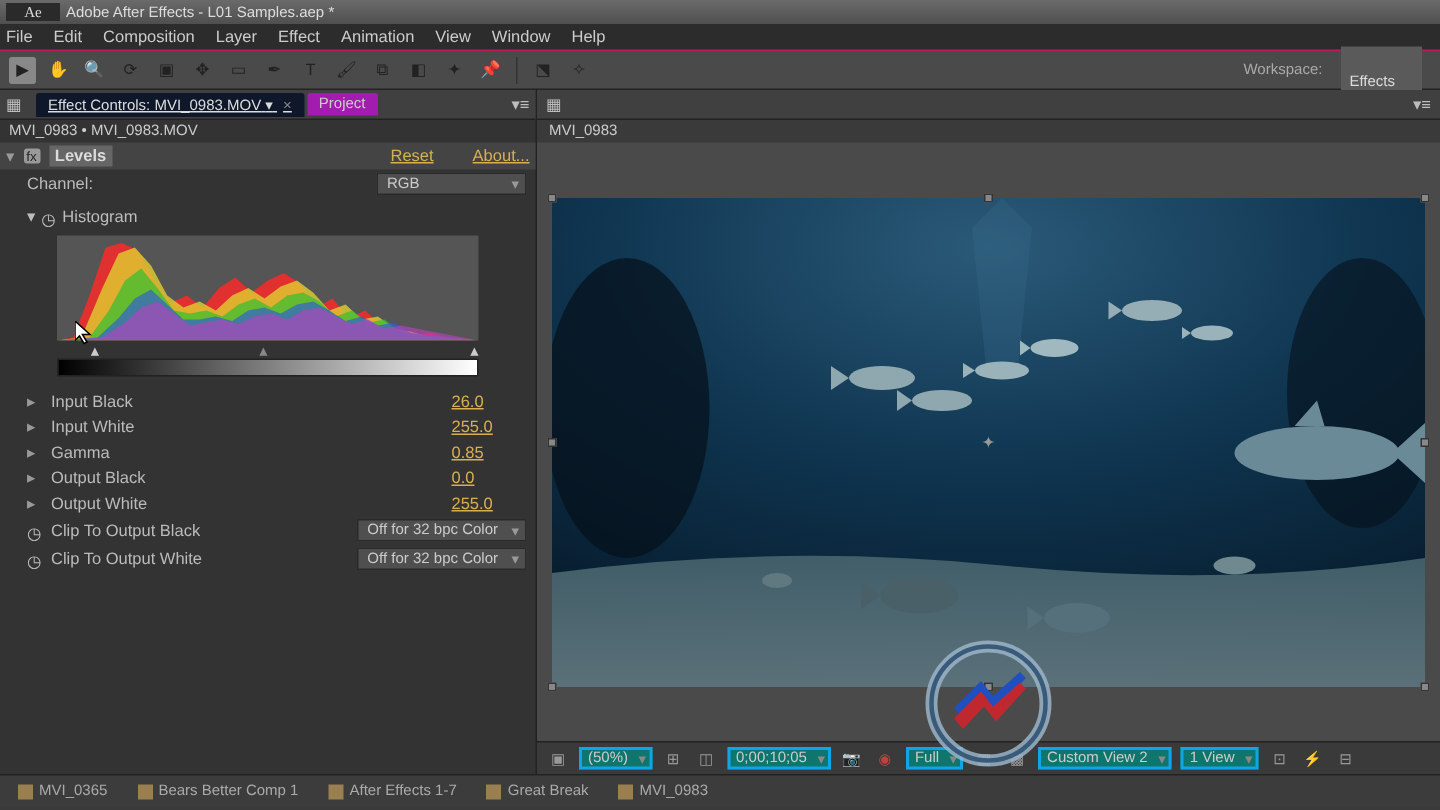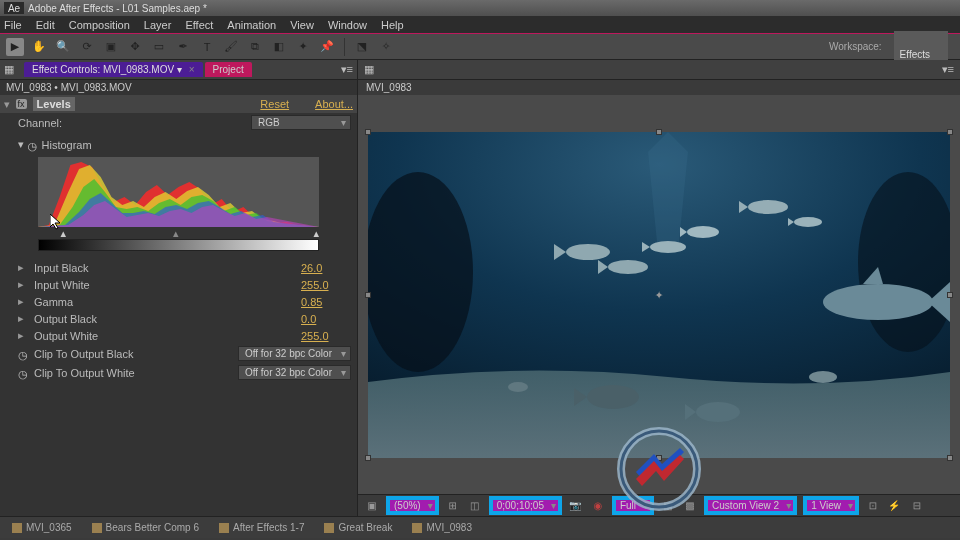--- a/index.html
+++ b/index.html
@@ -1,32 +1,32 @@
 <!DOCTYPE html>
 <html><head>
 <meta charset="utf-8">
 <style>
 * { margin: 0; padding: 0; box-sizing: border-box; font-family: "Segoe UI", Tahoma, sans-serif; }
 body { background: #3a3a3a; color: #bdbdbd; font-size: 11px; width: 960px; height: 540px; overflow: hidden; }
 .titlebar { background: linear-gradient(#6a6a6a,#4f4f4f); height: 16px; display: flex; align-items: center; padding: 0 4px; color: #ddd; font-size: 10px; }
-.titlebar .icon { width: 20px; height: 12px; background: #2a2a2a; margin-right: 4px; display: flex; align-items: center; justify-content: center; }
+.titlebar .icon { width: 36px; height: 12px; background: #2a2a2a; margin-right: 4px; display: flex; align-items: center; justify-content: center; font-family: Liberation Serif, serif; }
 .menubar { background: #2c2c2c; height: 18px; display: flex; align-items: center; padding: 0 4px; gap: 14px; border-bottom: 1px solid #be185d; }
 .menubar span { color: #ccc; cursor: pointer; }
 .toolbar { background: #4a4a4a; height: 26px; display: flex; align-items: center; padding: 0 6px; gap: 6px; border-bottom: 1px solid #222; }
 .tool-btn { width: 18px; height: 18px; display: flex; align-items: center; justify-content: center; color: #222; cursor: pointer; }
 .tool-btn.sel { background: #888; border-radius: 2px; }
 .tool-sep { width: 1px; height: 18px; background: #333; margin: 0 2px; }
 .workspace-label { margin-left: auto; font-size: 10px; color: #aaa; }
 .workspace-dd { background: #5a5a5a; padding: 18px 18px 2px 6px; font-size: 10px; color: #ddd; margin: 0 6px; }
 .main { display: flex; height: 456px; }
 .left-panel { width: 358px; background: #333333; display: flex; flex-direction: column; border-right: 1px solid #222; }
 .right-panel { flex: 1; background: #383838; display: flex; flex-direction: column; }
 .panel-tabs { background: #404040; height: 20px; display: flex; align-items: center; padding: 0 4px; gap: 2px; border-bottom: 1px solid #222; }
-.tab { background: #be185d; padding: 2px 8px; font-size: 10px; color: #ccc; cursor: pointer; border-top-left-radius: 2px; border-top-right-radius: 2px; }
-.tab.active { background: #4c1d95; color: #ddd; }
+.tab { background: #a21caf; padding: 2px 8px; font-size: 10px; color: #ccc; cursor: pointer; border-top-left-radius: 2px; border-top-right-radius: 2px; }
+.tab.active { background: #0f172a; color: #ddd; text-decoration: underline; }
 .tab-close { margin-left: 4px; color: #888; }
 .panel-tab-icon { width: 14px; height: 14px; margin-right: 4px; }
 .breadcrumb { padding: 2px 6px; font-size: 10px; color: #ccc; }
 .effect-header { display: flex; align-items: center; padding: 2px 4px; background: #444; gap: 6px; }
 .effect-header .fx { background: #999; color: #222; font-size: 9px; padding: 0 2px; border-radius: 2px; }
 .effect-header .name { font-weight: bold; color: #ddd; background: #666; padding: 1px 4px; }
 .effect-header .reset { color: #d8b050; text-decoration: underline; margin-left: auto; cursor: pointer; }
 .effect-header .about { color: #d8b050; text-decoration: underline; margin-left: 20px; cursor: pointer; }
 .prop-row { display: flex; align-items: center; padding: 2px 6px 2px 18px; gap: 6px; }
 .prop-row .tw { color: #999; cursor: pointer; width: 10px; }
@@ -41,21 +41,21 @@
 .slider-track { height: 12px; background: linear-gradient(to right, #000, #fff); margin: 4px 20px; position: relative; border: 1px solid #222; }
 .comp-header { background: #404040; height: 20px; display: flex; align-items: center; padding: 0 6px; border-bottom: 1px solid #222; }
 .comp-tab { background: #333; padding: 2px 8px; font-size: 10px; }
 .comp-subhead { background: #3a3a3a; padding: 2px 8px; font-size: 10px; color: #ccc; }
 .viewer { flex: 1; background: #4a4a4a; display: flex; align-items: center; justify-content: center; position: relative; }
 .viewer-canvas { width: 582px; height: 326px; position: relative; }
 .aquarium { width: 100%; height: 100%; }
 .sel-handle { position: absolute; width: 6px; height: 6px; background: #888; border: 1px solid #333; }
 .viewer-footer { background: #3a3a3a; height: 22px; display: flex; align-items: center; padding: 0 6px; gap: 6px; font-size: 10px; border-top: 1px solid #222; }
 .vf-btn { width: 16px; height: 16px; display: flex; align-items: center; justify-content: center; color: #999; cursor: pointer; }
-.vf-dd { background: #a21caf; border: 4px solid #0ea5e9; padding: 0 14px 0 4px; color: #ccc; position: relative; cursor: pointer; }
+.vf-dd { background: #0f766e; border: 2px solid #0ea5e9; padding: 0 14px 0 4px; color: #ccc; position: relative; cursor: pointer; }
 .vf-dd::after { content: "▾"; position: absolute; right: 2px; color: #888; }
 .bottom-tabs { background: #3c3c3c; height: 22px; display: flex; align-items: center; padding: 0 6px; gap: 8px; border-top: 1px solid #222; }
 .bt-tab { display: flex; align-items: center; gap: 4px; padding: 2px 6px; color: #aaa; font-size: 10px; cursor: pointer; }
 .bt-tab .sq { width: 10px; height: 10px; background: #9a8050; }
 .stopwatch { width: 10px; height: 10px; display: inline-block; }
 .cursor-arrow { position: absolute; left: 50px; top: 214px; pointer-events: none; z-index: 100; }
 .logo-overlay { position: absolute; left: 50%; bottom: -20px; transform: translateX(-50%); pointer-events: none; z-index: 50; }
 </style>
 </head>
 <body>
@@ -276,21 +276,21 @@
   </div>
 </div>
 
 <div class="bottom-tabs">
   <span class="bt-tab">
       <span class="sq"></span>
       <span>MVI_0365</span>
     </span>
   <span class="bt-tab">
       <span class="sq"></span>
-      <span>Bears Better Comp 6</span>
+      <span>Bears Better Comp 1</span>
     </span>
   <span class="bt-tab">
       <span class="sq"></span>
       <span>After Effects 1-7</span>
     </span>
   <span class="bt-tab">
       <span class="sq"></span>
       <span>Great Break</span>
     </span>
   <span class="bt-tab">

